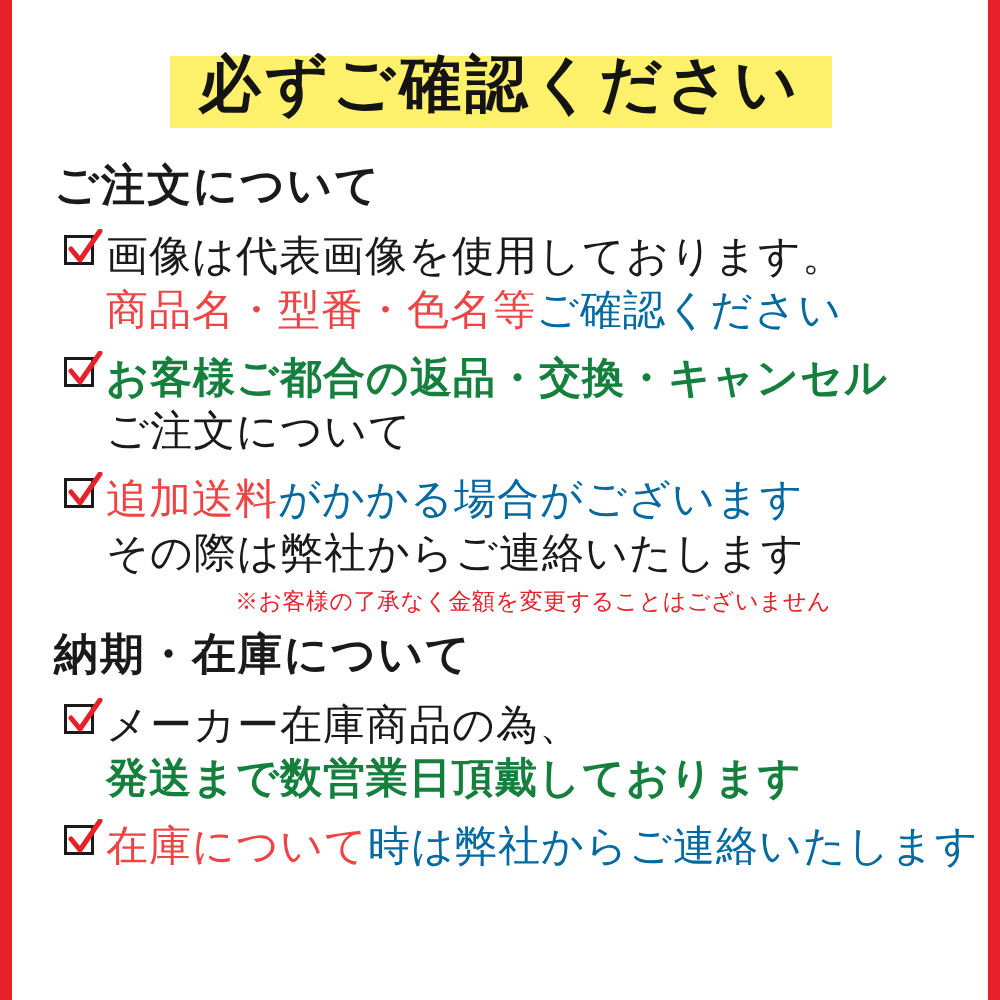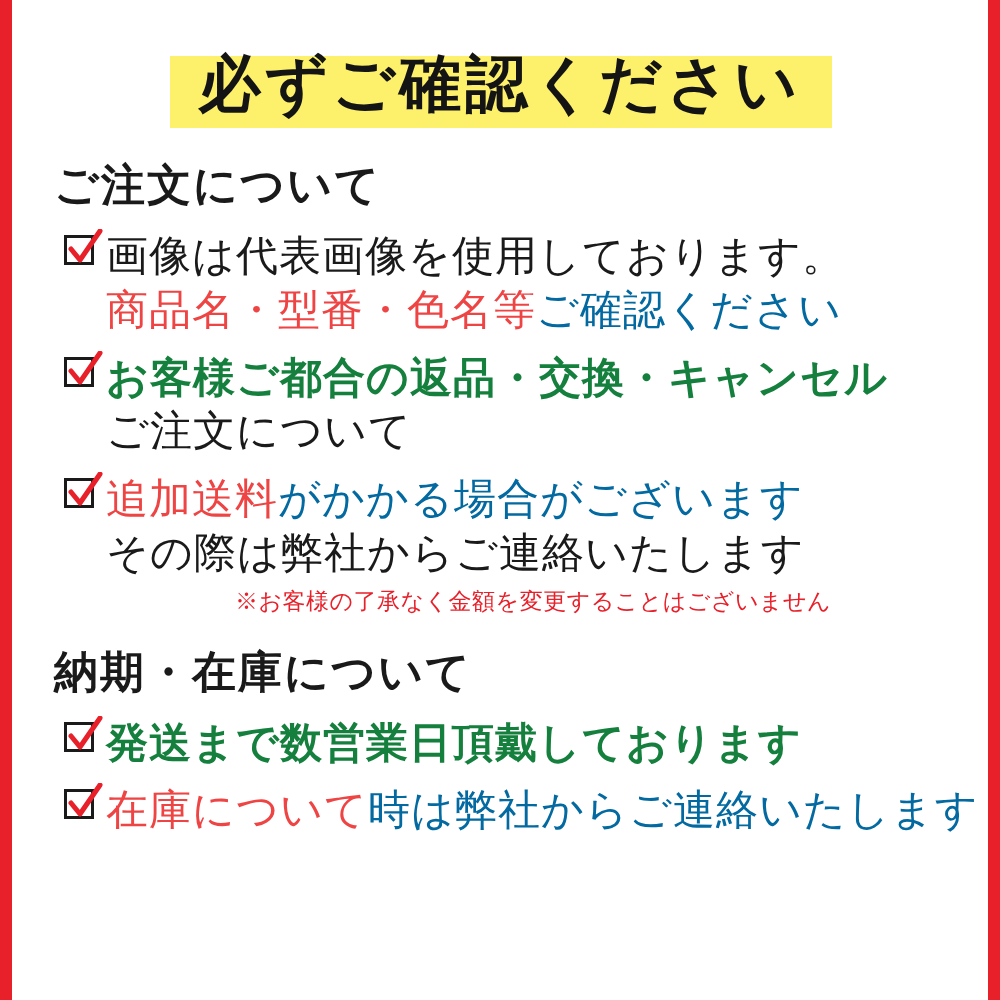--- a/index.html
+++ b/index.html
@@ -65,21 +65,21 @@
 
   
   .section-head {
     font-family: Liberation Sans, sans-serif;
     font-weight: bold;
     font-size: 44px;
     letter-spacing: 2px;
     color: #1a1a1a;
     margin: 22px 0 6px 14px;
   }
-  .section-head.second { margin-top: 26px; }
+  .section-head.second { margin-top: 8px; }
 
   
   .item {
     display: flex;
     align-items: flex-start;
     margin: 14px 0 0 24px;
   }
   .check {
     flex: 0 0 auto;
     width: 36px;
@@ -185,20 +185,21 @@
   <div class="section-head second">納期・在庫について</div>
 
   <div class="item">
     <span class="check">
       <span class="box"></span>
       <svg viewBox="0 0 38 40">
           <path d="M5 20 L14 31 L34 2" fill="none" stroke="#e8202a" stroke-width="5" stroke-linecap="round" stroke-linejoin="round"></path>
         </svg>
     </span>
     <span class="lines">
+      <div class="line">メーカー在庫商品の為、</div>
       <div class="line bold red">発送まで数営業日頂戴しております</div>
     </span>
   </div>
 
   <div class="item">
     <span class="check">
       <span class="box"></span>
       <svg viewBox="0 0 38 40">
           <path d="M5 20 L14 31 L34 2" fill="none" stroke="#e8202a" stroke-width="5" stroke-linecap="round" stroke-linejoin="round"></path>
         </svg>

